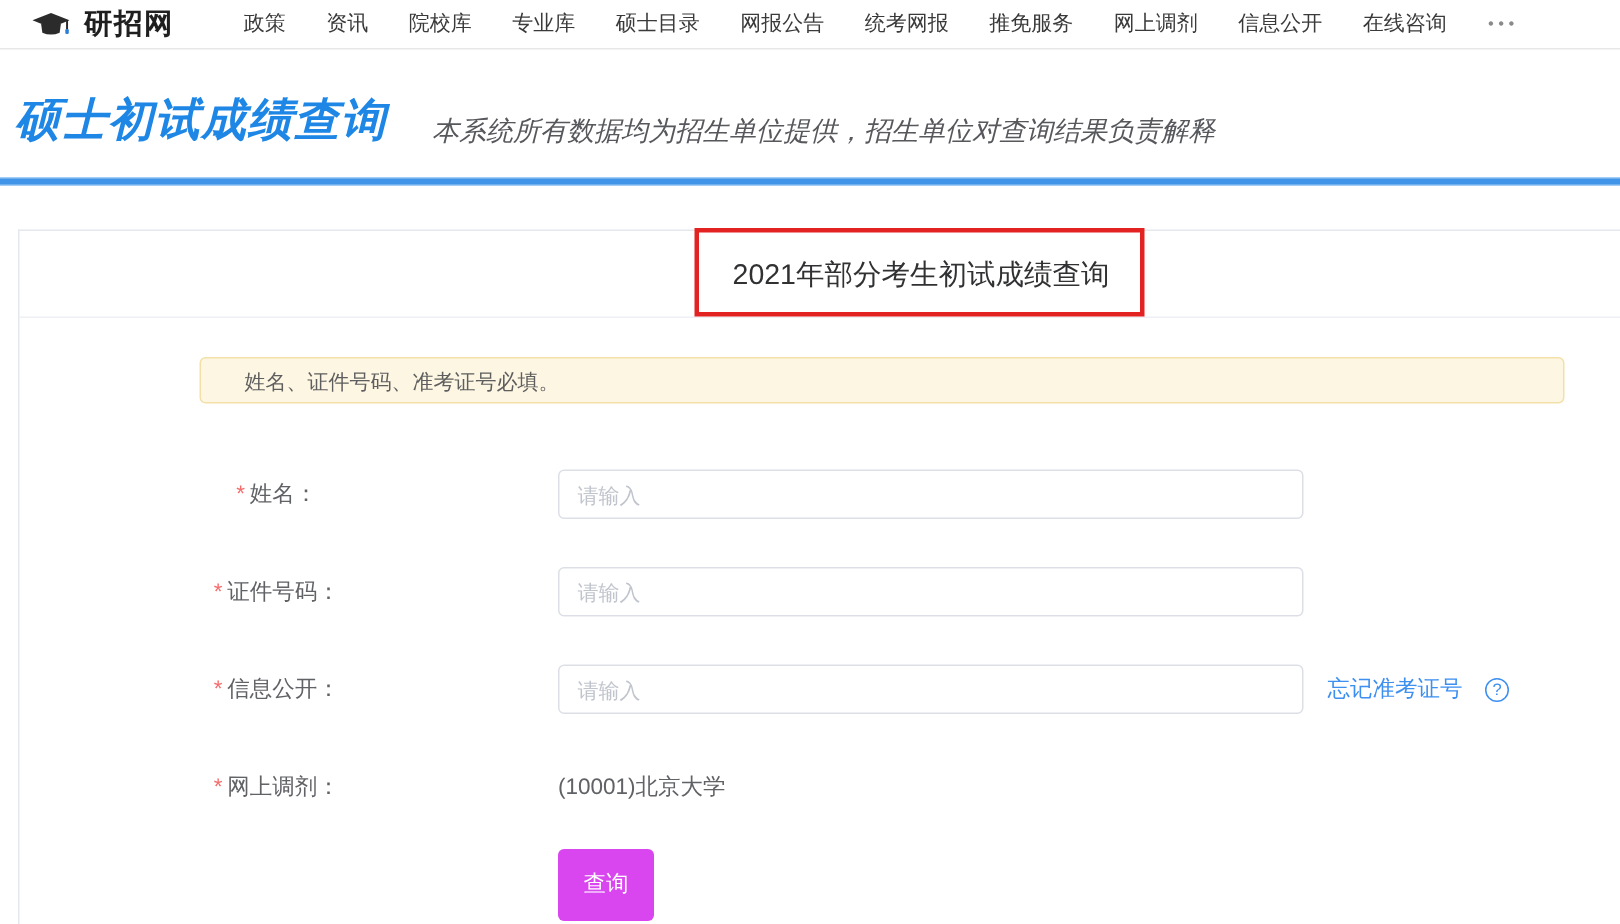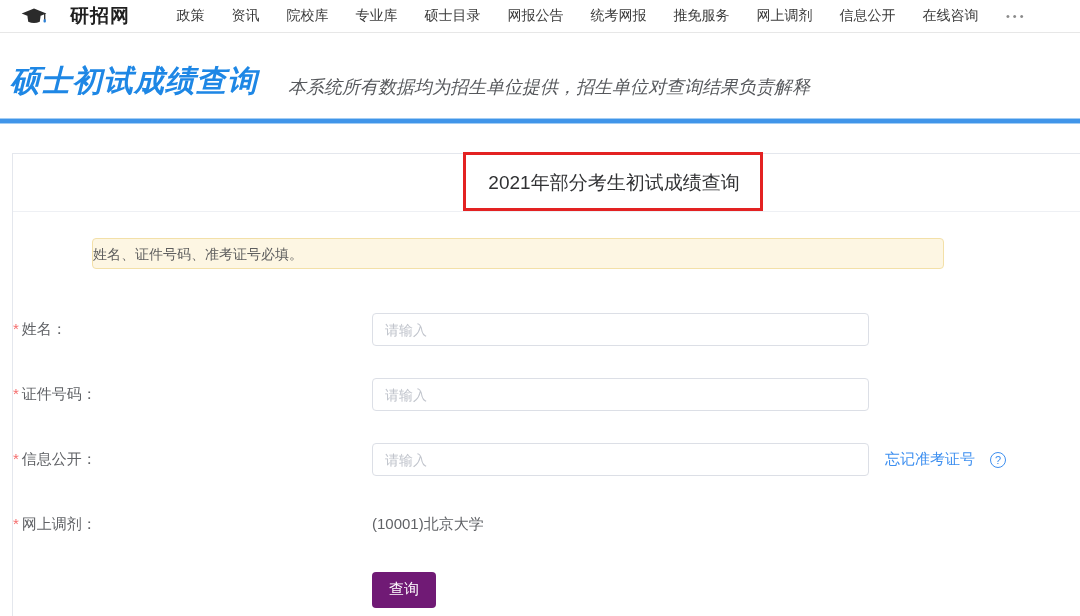--- a/index.html
+++ b/index.html
@@ -2,21 +2,21 @@
 <html><head>
 <meta charset="utf-8">
 <style>
   * { margin:0; padding:0; box-sizing:content-box; }
   html,body { width:1080px; height:616px; overflow:hidden; background:#fff;
               font-family:"Liberation Sans","DejaVu Sans",sans-serif; }
 
   
   .topnav { height:32px; display:flex; align-items:center;
             border-bottom:1px solid #e7e7e7; padding-left:20px; background:#fff; }
-  .logo { display:flex; align-items:center; gap:22px; cursor:pointer; }
+  .logo { display:flex; align-items:center; gap:8px; cursor:pointer; }
   .logo-text { font-weight:bold; font-size:19px; color:#1f1f1f; letter-spacing:1px; }
   .nav-items { display:flex; margin-left:33px; }
   .nav-item { font-size:14px; color:#3a3a3a; cursor:pointer; padding:0 13.5px; white-space:nowrap; }
   .nav-more { color:#8a8a8a; font-size:11px; letter-spacing:3px; margin-left:14px; cursor:pointer; }
 
   
   .page-header { display:flex; align-items:flex-end; padding:30px 0 0 10px; height:36px;font-style:italic; }
   .page-title { font-size:30px; font-weight:bold; color:#1e87e5; line-height:36px; letter-spacing:1px; }
   .page-subtitle { font-size:18px; color:#56585c; margin-left:30px; }
   .blue-rule { height:4px; background:#4095e9; margin-top:20px;
@@ -25,39 +25,39 @@
   
   .card { position:relative; margin:30px 0 0 12px; width:1074px; min-height:462px;
           border:1px solid #e4e7ed; border-right:none; background:#fff; }
   .panel-header { height:57px; border-bottom:1px solid #eef0f4; position:relative; }
   .panel-title { position:absolute; left:601px; top:50%; transform:translate(-50%,-50%);
                  font-size:19px; color:#303133; white-space:nowrap; }
   .red-box { position:absolute; left:450px; top:-2px; width:294px; height:53px;
              border:3px solid #e32222; pointer-events:none; }
 
   .panel-body { padding-top:26px; }
-  .alert { margin-left:79px; width:850px; height:15px; background:#fdf6e3;
-           border:1px solid #f3e0a8; border-radius:4px; padding:7px 0;
+  .alert { margin-left:120px; width:850px; height:15px; background:#fdf6e3;
+           border:1px solid #f3e0a8; border-radius:4px; padding:7px 29px;
            font-size:14px; color:#5e5e5e; }
 
   .form { margin-top:44px; }
   .form-row { display:flex; align-items:center; height:33px; margin-bottom:32px; }
-  .form-label { width:343px; text-align:left; font-size:15px; color:#606266; white-space:nowrap; }
+  .form-label { width:343px; text-align:center; font-size:15px; color:#606266; white-space:nowrap; }
   .req { color:#f56c6c; margin-right:3px; font-size:15px; }
   .form-input { margin-left:16px; width:471px; height:31px; border:1px solid #dcdfe6;
                 border-radius:4px; padding:0 12px; font-size:14px; color:#606266; outline:none; }
   .form-input::placeholder { color:#c0c4cc; }
   .forgot-link { margin-left:16px; color:#3d8ff0; font-size:15px; display:inline-flex;
                  align-items:center; gap:15px; cursor:pointer; text-decoration:none; white-space:nowrap; }
   .q-icon { width:14px; height:14px; border:1px solid #3d8ff0; border-radius:50%;
             font-size:11px; line-height:14px; display:inline-flex; align-items:center;
             justify-content:center; }
   .static-value { margin-left:16px; font-size:15px; color:#606266; }
   .btn-row { margin-bottom:0; }
-  .submit-btn { margin-left:359px; width:64px; height:36px; background:#701a75; color:#fff;
+  .submit-btn { margin-left:359px; width:64px; height:48px; background:#d946ef; color:#fff;
                 border:none; border-radius:4px; font-size:15px; cursor:pointer; }
 </style>
 </head>
 <body>
 
 <div class="topnav">
   <div class="logo">
     <span style="display:inline-flex;">
       <svg width="28" height="20" viewBox="0 0 34 24">
         <polygon points="2,9 17,3 32,9 17,15" fill="#2b2b2b"></polygon>

